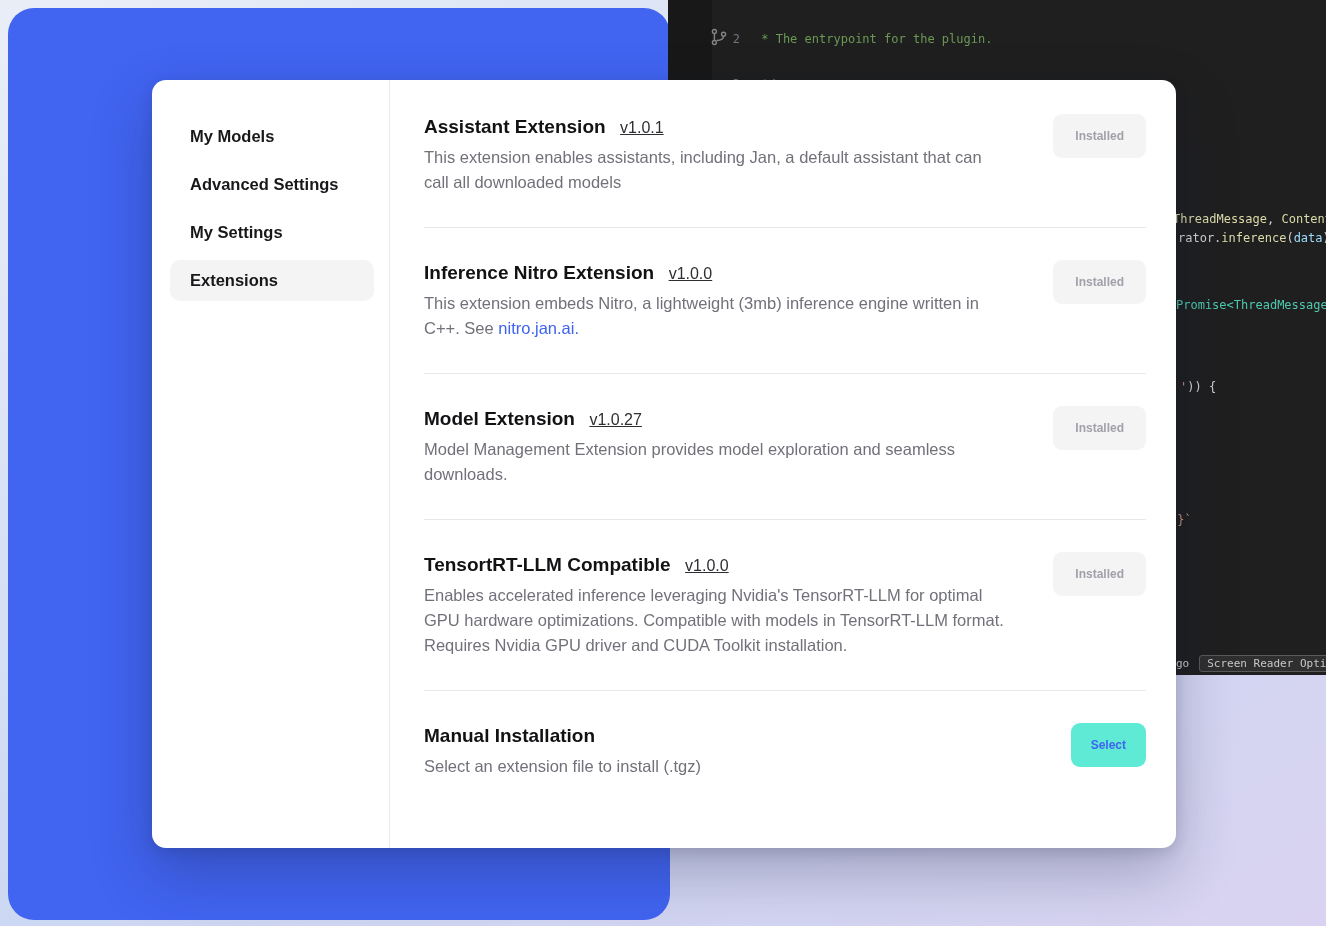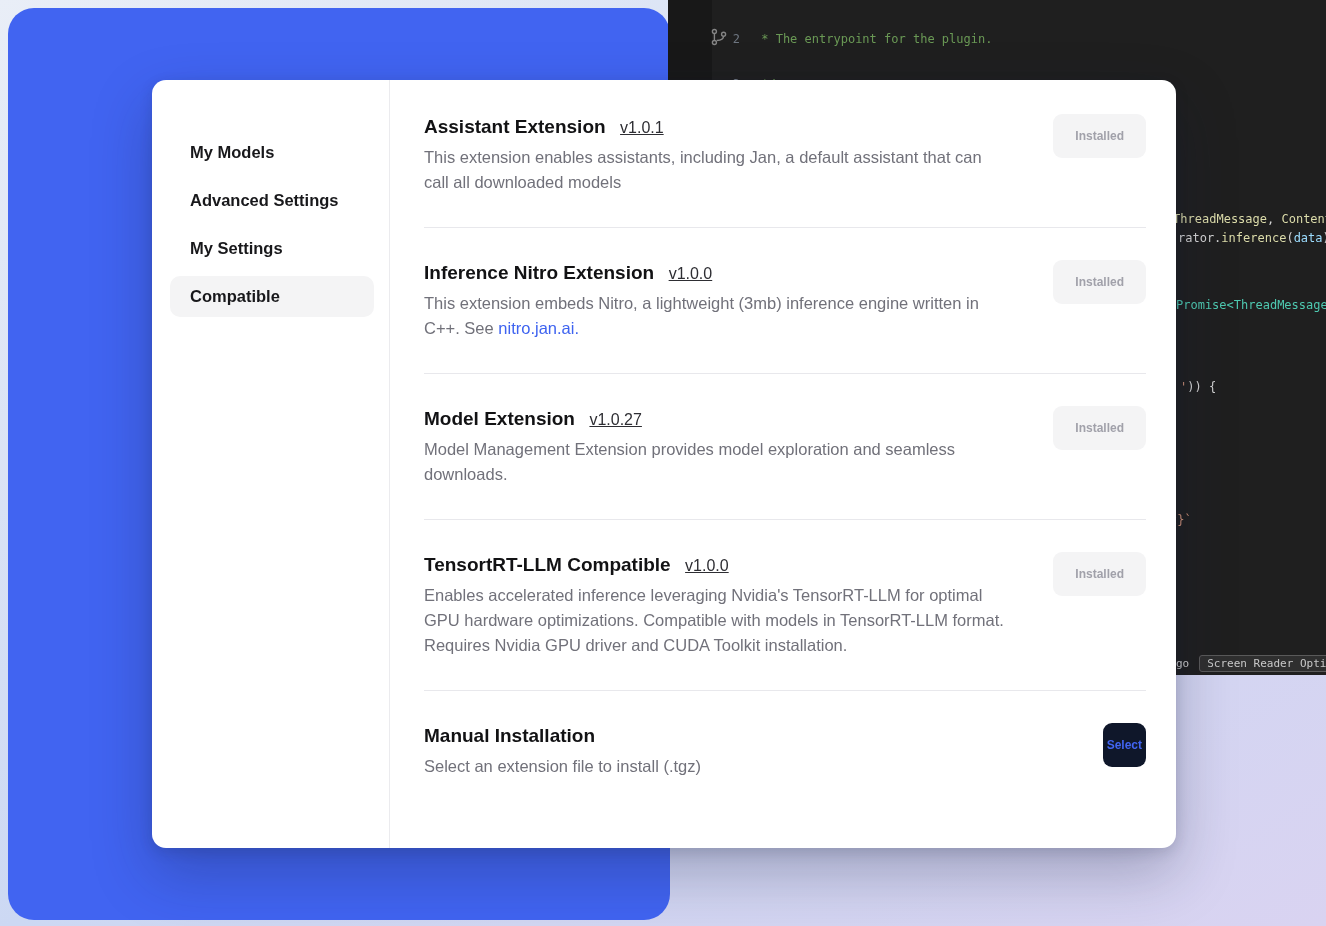--- a/index.html
+++ b/index.html
@@ -50,21 +50,21 @@
 
   
   .modal {
     position:absolute; left:152px; top:80px; width:1024px; height:768px;
     background:#ffffff; border-radius:14px; overflow:hidden;
     box-shadow:0 25px 60px rgba(20,30,60,.28), 0 4px 14px rgba(20,30,60,.14);
     display:flex;
   }
   .sidebar {
     width:238px; flex:0 0 auto; border-right:1px solid #ebebee;
-    padding:52px 15px 0 18px;
+    padding:36px 15px 0 18px;
   }
   .sidebar-item {
     font-size:16.5px; font-weight:700; color:#18181b;
     padding:11px 20px; border-radius:10px; margin-bottom:7px; cursor:pointer;
     white-space:nowrap;
   }
   .sidebar-item.active { background:#f4f4f5; }
 
   .content { flex:1; padding:2px 30px 0 34px; overflow:hidden; }
   .ext-row {
@@ -77,21 +77,21 @@
   .ext-title { font-size:19px; font-weight:700; color:#121214;margin-top:28px; }
   .ext-version { font-size:16px; font-weight:400; color:#2e2e33; margin-left:10px;text-decoration:underline; }
   .ext-desc { margin-top:4px; font-size:16.5px; line-height:25px; color:#71717a; }
   .ext-link { color:#3e63f0; text-decoration:none; cursor:pointer; }
 
   .btn {
     height:44px; padding:0 22px; border:none; border-radius:9px;
     background:#f4f4f5; color:#a1a1aa; font-size:12px; font-weight:600;
     font-family:"Liberation Sans", sans-serif; flex:0 0 auto;
   }
-  .btn.select { color:#4164f1; background:#0f172a; padding:0 4px; cursor:pointer; }
+  .btn.select { color:#4164f1; background:#5eead4; padding:0 20px; cursor:pointer; }
 </style>
 </head>
 <body>
 
 <div class="stage">
 
   <div class="blue-panel"></div>
 
   <div class="editor">
     <div class="activity-bar">
@@ -143,21 +143,21 @@
       <span class="status-chip">Screen Reader Optimize</span>
     </div>
   </div>
 
   <div class="modal">
 
     <aside class="sidebar">
       <div class="sidebar-item">My Models</div>
       <div class="sidebar-item">Advanced Settings</div>
       <div class="sidebar-item">My Settings</div>
-      <div class="sidebar-item active">Compatible</div>
+      <div class="sidebar-item active">Extensions</div>
     </aside>
 
     <main class="content">
 
       <section class="ext-row">
         <div class="ext-info">
           <div class="ext-title-row">
             <span class="ext-title">Assistant Extension</span>
             <span class="ext-version">v1.0.1</span>
           </div>

